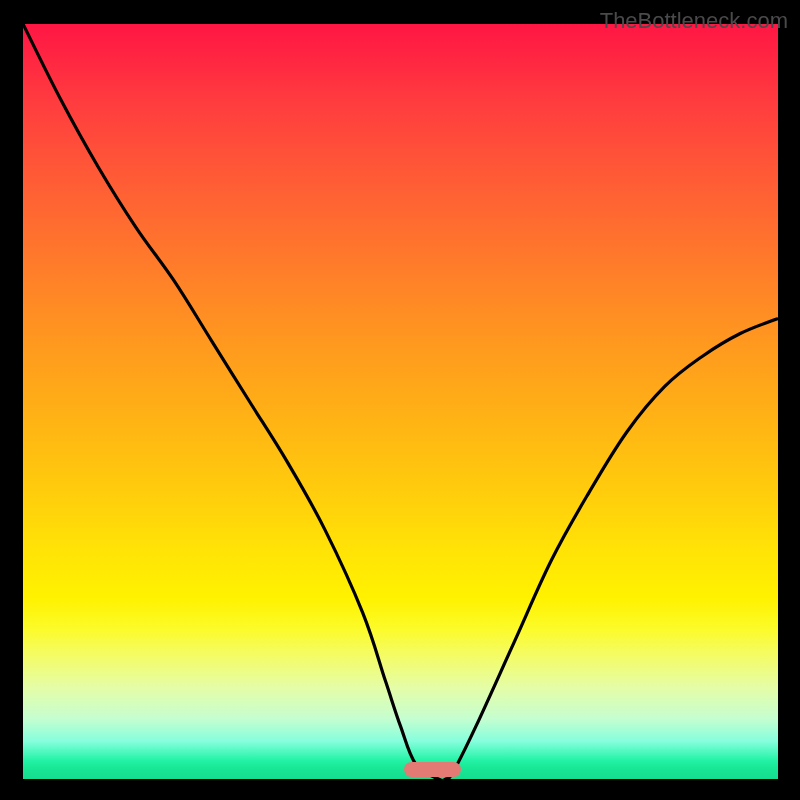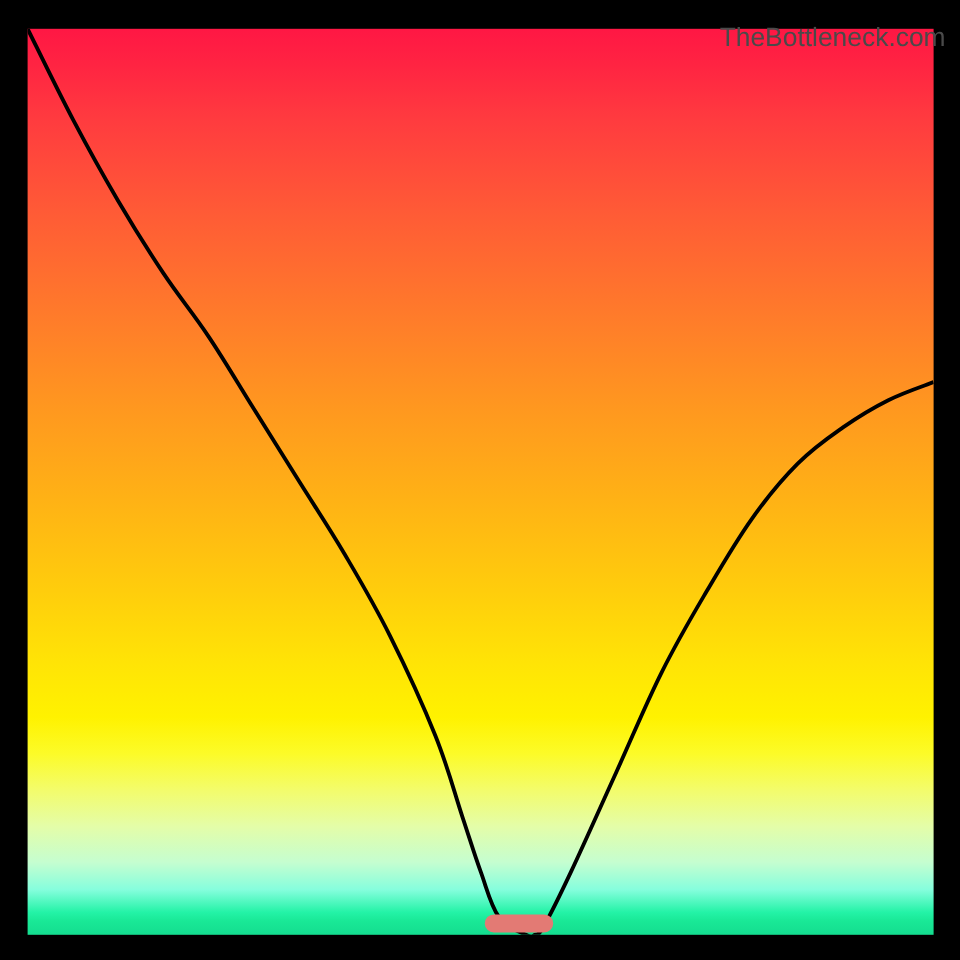--- a/index.html
+++ b/index.html
@@ -5,21 +5,21 @@
   * { margin: 0; padding: 0; box-sizing: border-box; }
   html, body { width: 800px; height: 800px; background: #000; overflow: hidden; }
   .container {
     position: relative;
     width: 800px;
     height: 800px;
     background: #000;
   }
   .attribution {
     position: absolute;
-    top: 18px;
+    top: 8px;
     right: 12px;
     color: #4a4a4a;
     font-family: Arial, Helvetica, sans-serif;
     font-size: 22px;
     font-weight: 400;
     z-index: 10;
   }
   .plot {
     position: absolute;
     left: 23px;

